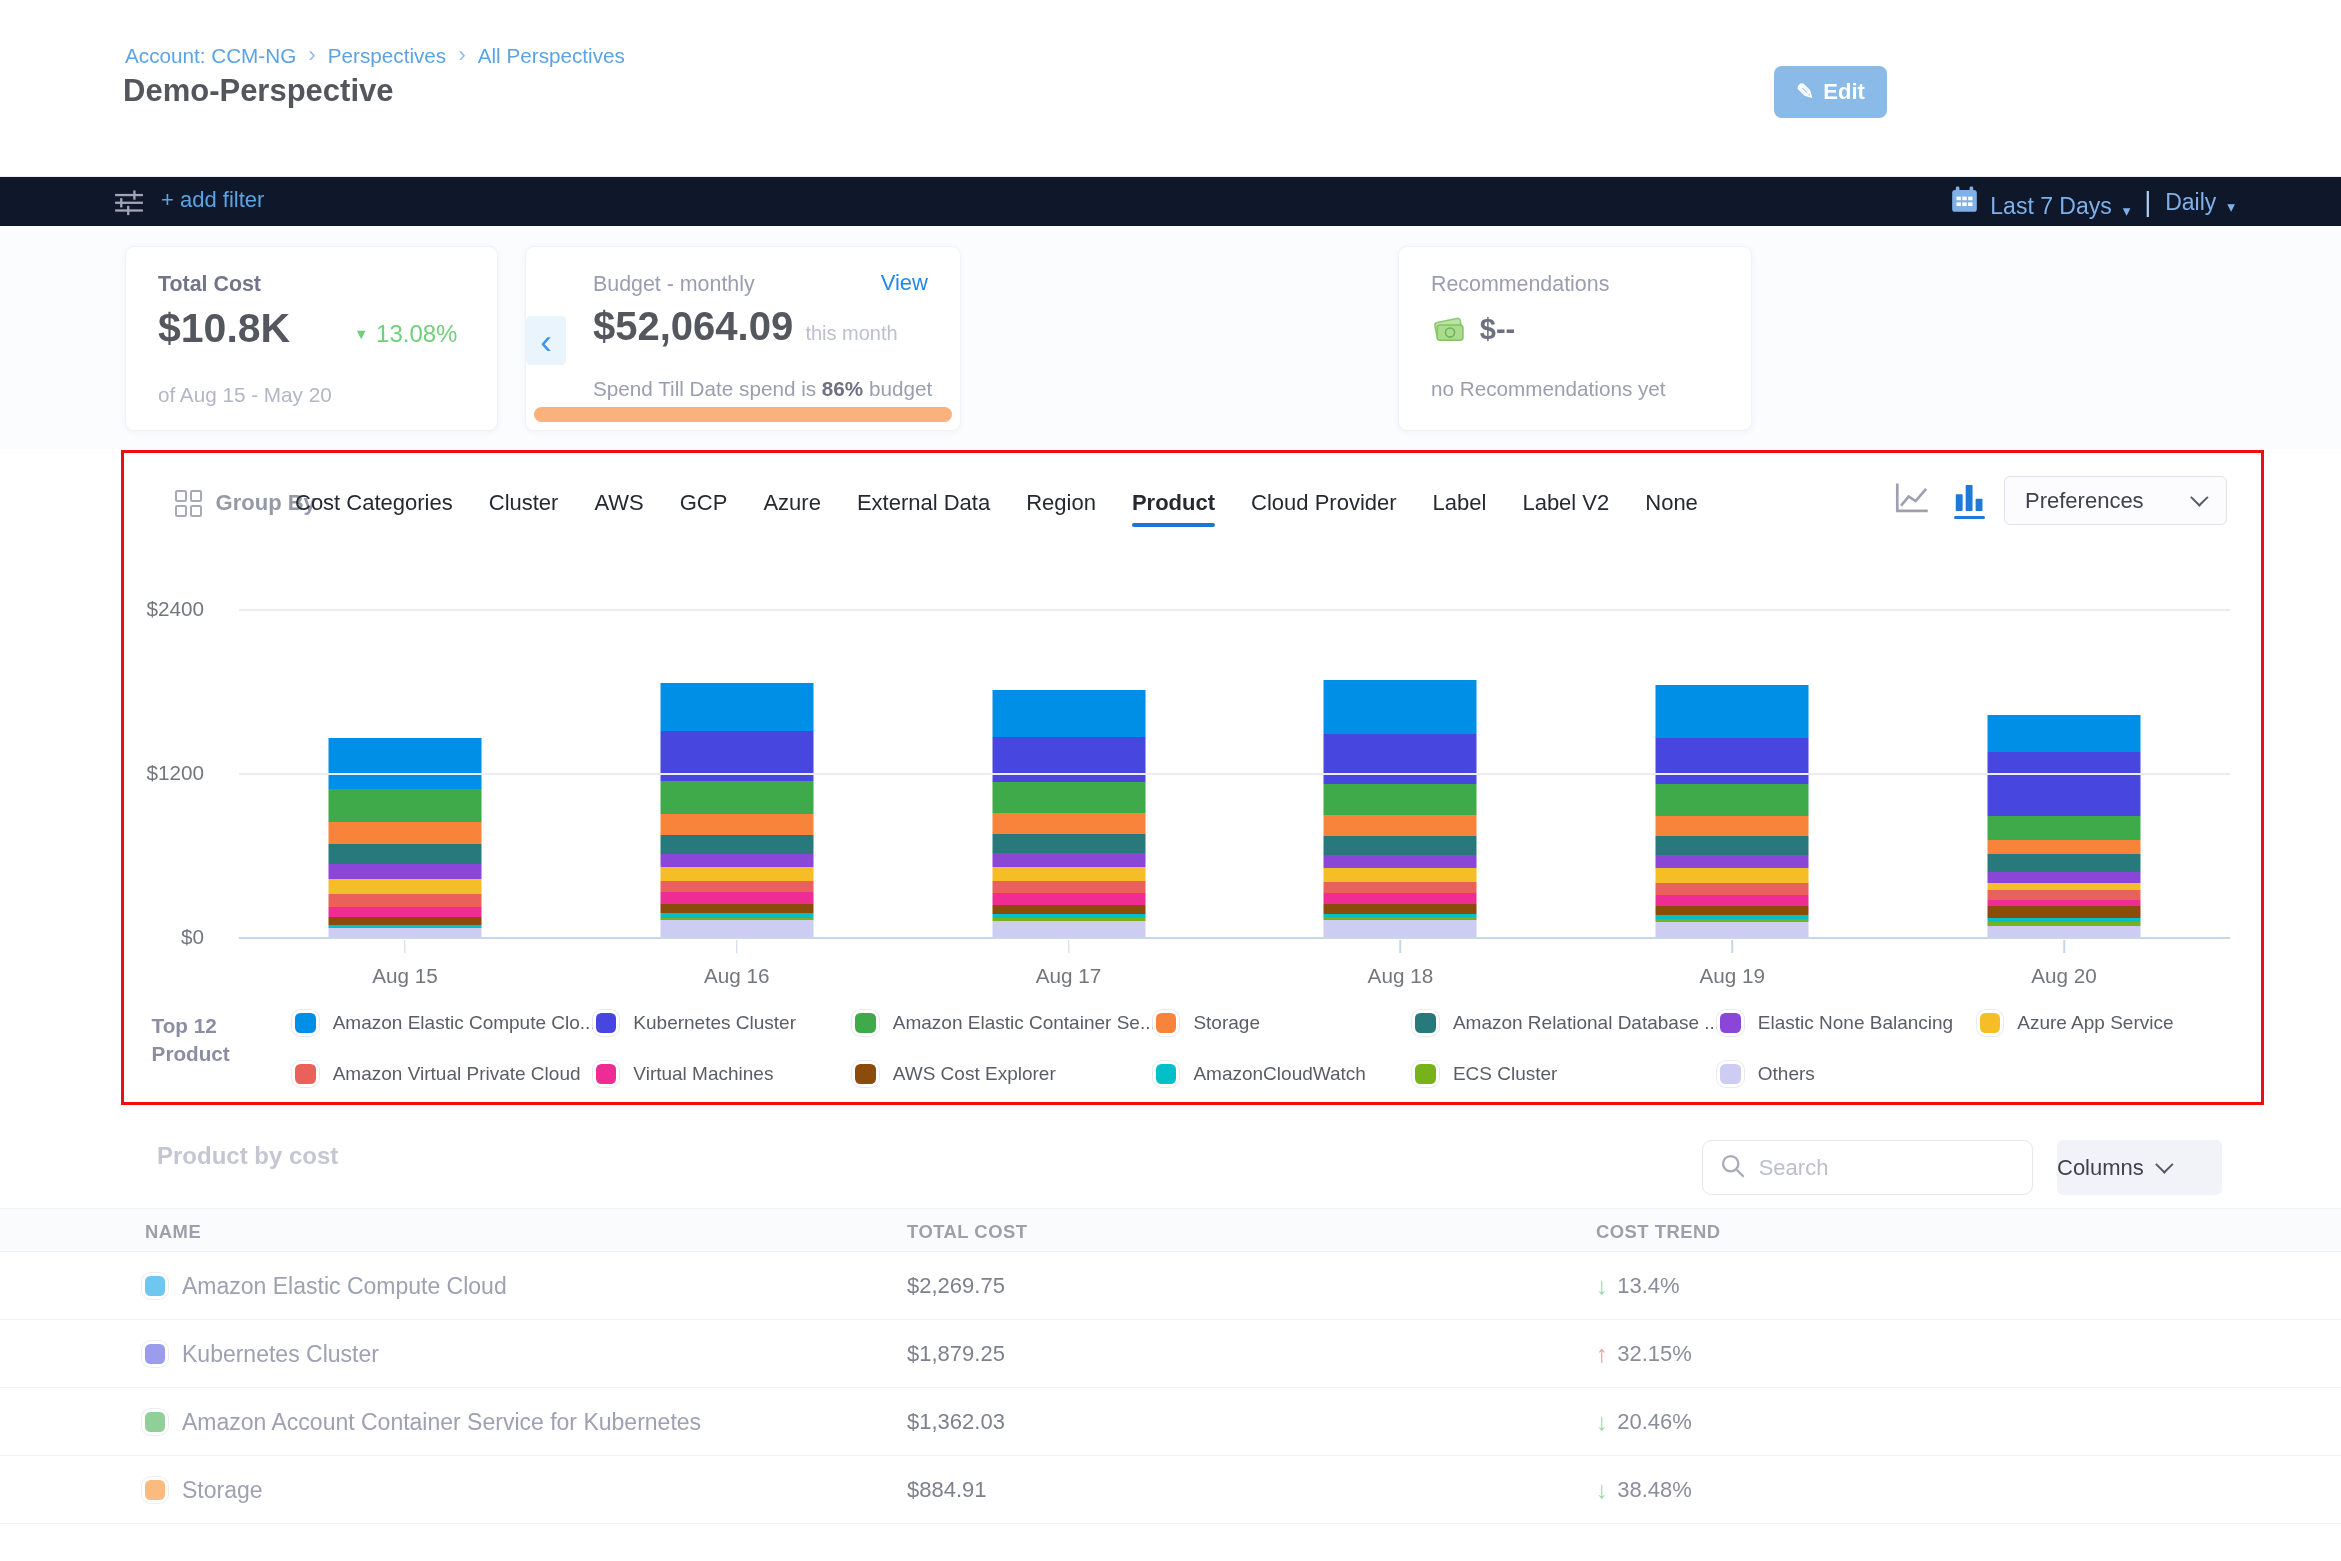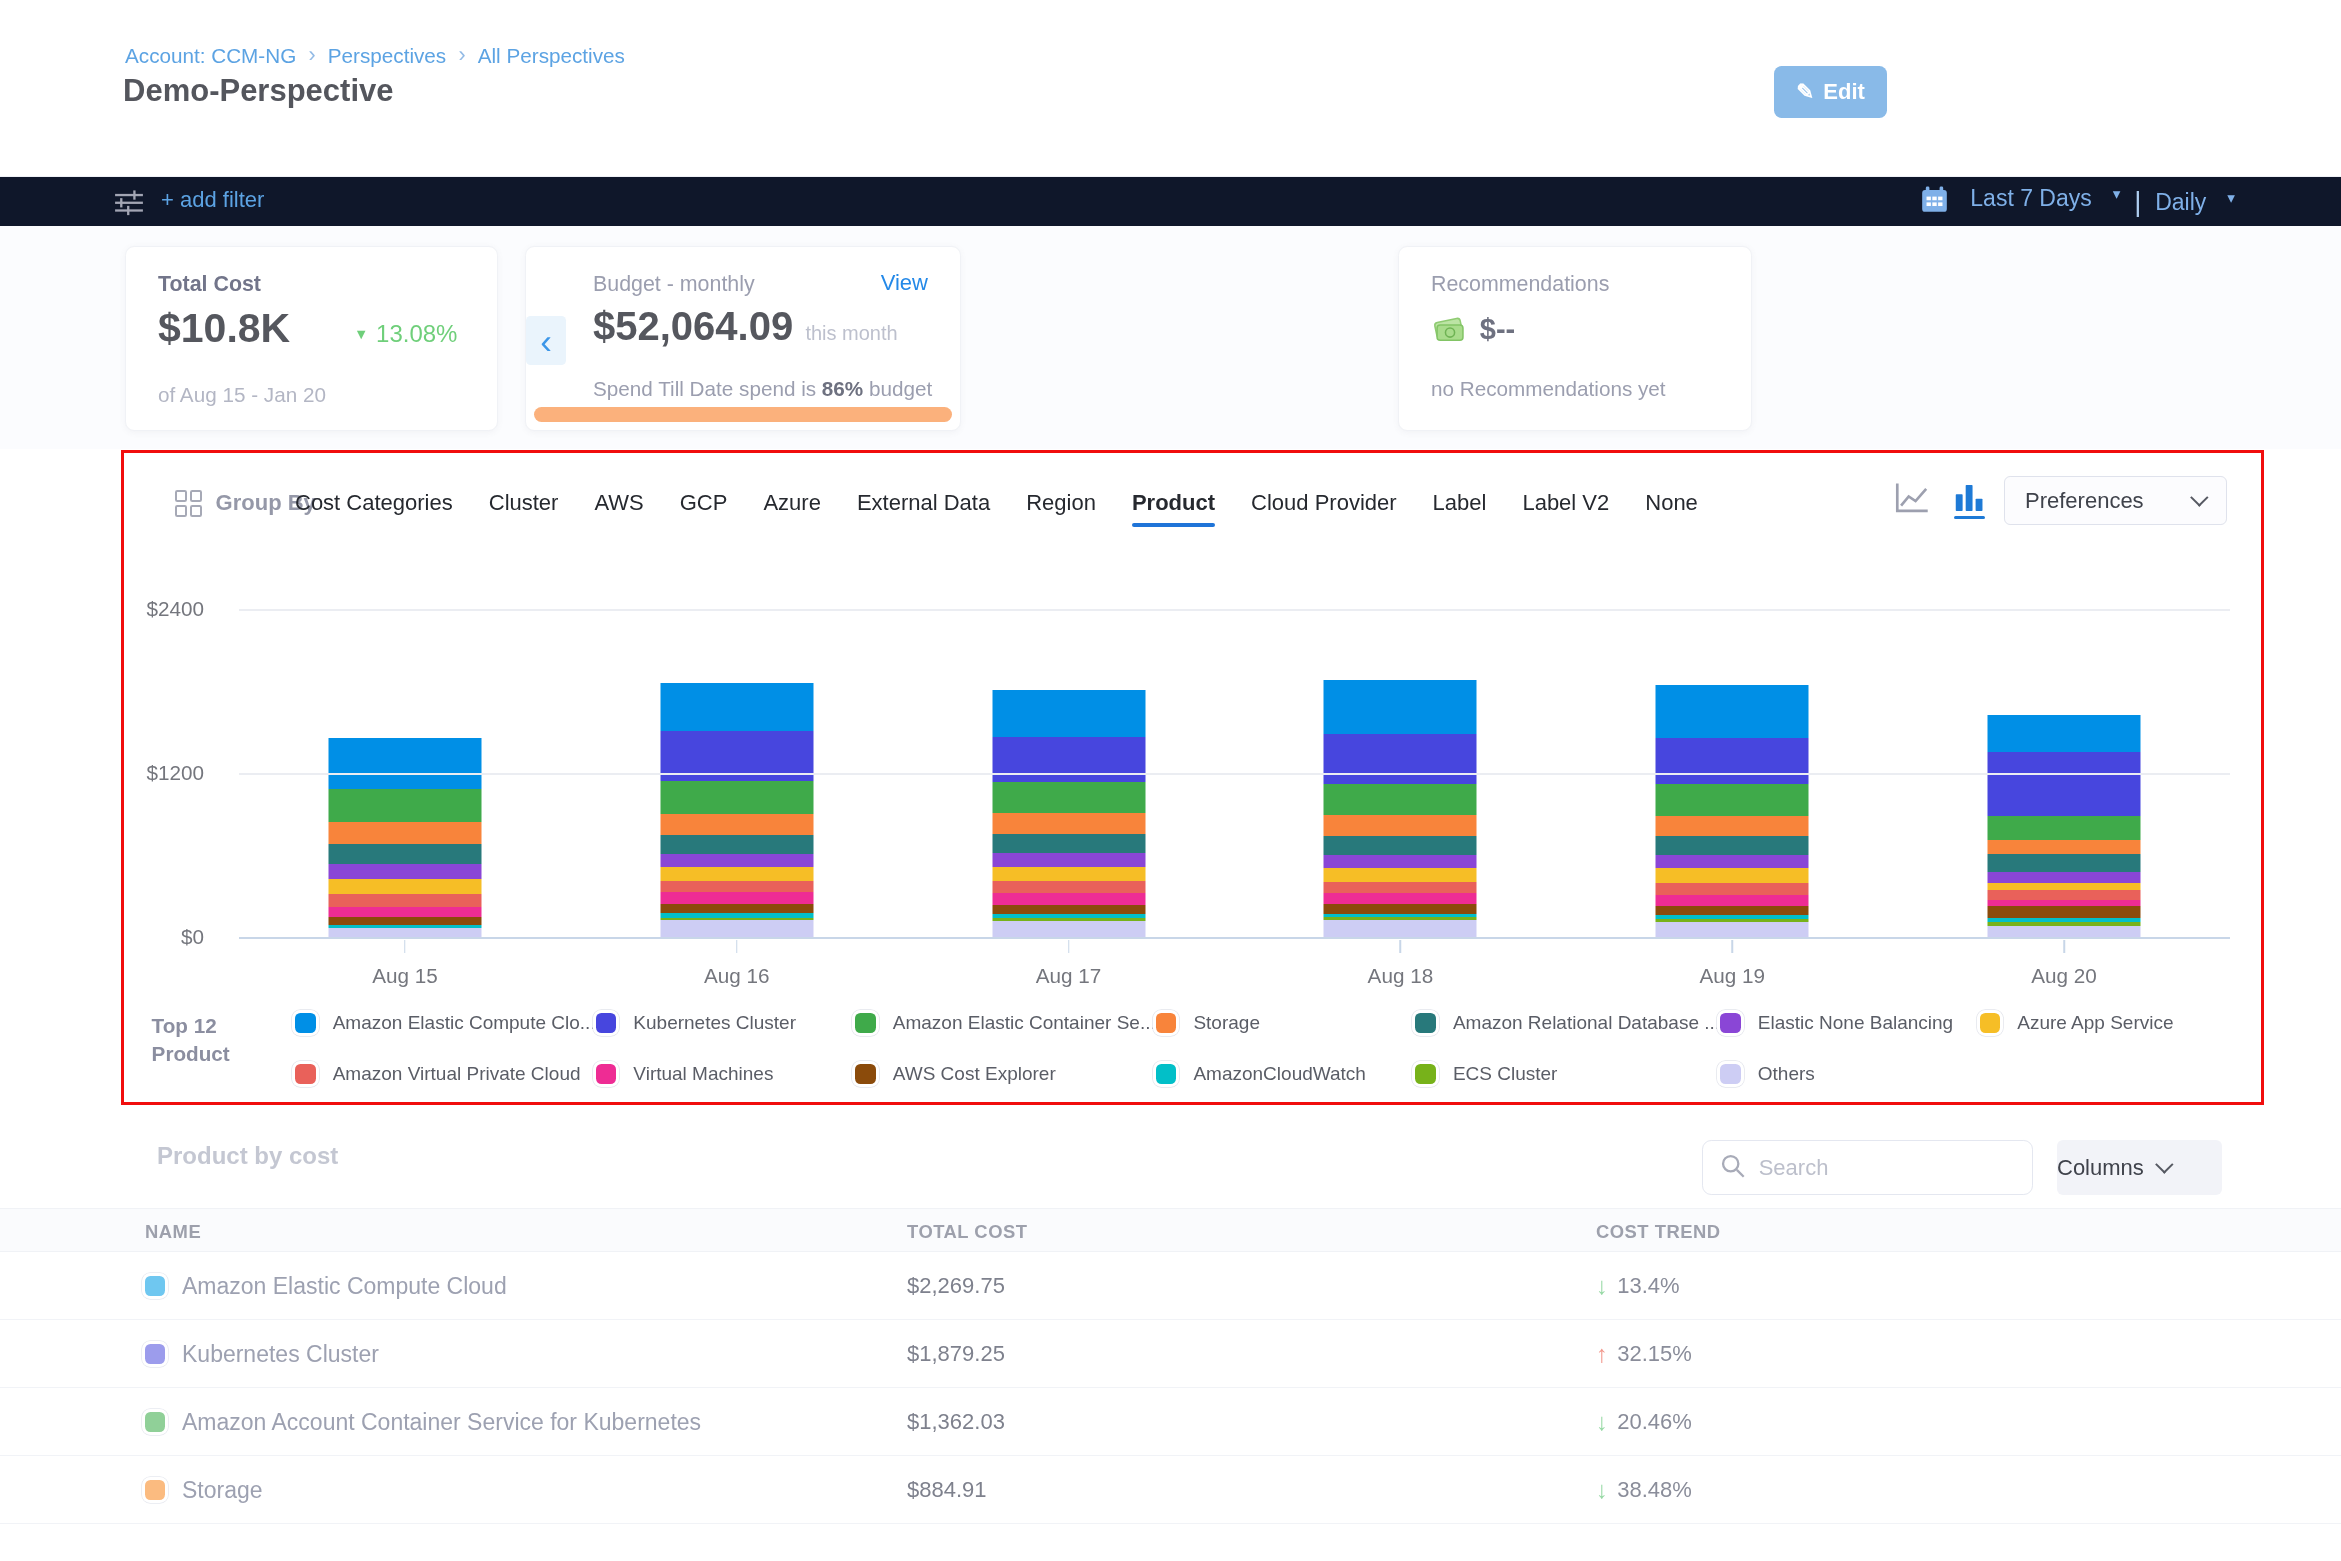--- a/index.html
+++ b/index.html
@@ -20,21 +20,21 @@
             border:1.5px solid #BCD6F2;border-radius:7.7px;color:#6BA6E3;font-weight:700;font-size:22px;
             display:flex;align-items:center;justify-content:center;cursor:pointer;box-sizing:border-box;}
 
   
   .filter-bar{position:absolute;left:0;top:176px;width:2342px;height:49px;
               border-top:0.8px solid #EFF1F6;border-bottom:0.8px solid #EFF1F6;background:#0f172a;}
   .sliders-icon{position:absolute;left:112px;top:7.7px;}
   .add-filter{position:absolute;left:161px;top:10px;font-size:22px;color:#5CA3E3;cursor:pointer;}
   .time-controls{position:absolute;right:107px;top:7.7px;display:flex;align-items:center;gap:10.7px;
                  color:#7FB0E8;font-size:23px;}
-  .time-range,.granularity{display:flex;align-items:flex-start;gap:21px;cursor:pointer;}
+  .time-range,.granularity{display:flex;align-items:flex-end;gap:11px;cursor:pointer;}
   .caret{font-size:15.3px;}
   .vdivider{color:#AECDF0;font-size:27.6px;font-weight:300;margin:0 3.1px;}
 
   
   .cards-band{position:absolute;left:0;top:226px;width:2342px;height:223px;background:#FBFCFE;}
   .card{position:absolute;top:246px;background:#fff;border:0.8px solid #F0F2F6;border-radius:9.2px;
         box-shadow:0 1.5px 6.1px rgba(96,97,112,0.06);box-sizing:border-box;}
   #card-total{left:125px;width:373px;height:185px;}
   #card-budget{left:525px;width:436px;height:185px;}
   #card-forecast{left:984px;width:367px;height:185px;}
@@ -188,21 +188,21 @@
 
   <div class="cards-band"></div>
 
   <div class="card" id="card-total">
     <div class="card-label">Total Cost</div>
     <div class="big-value">$10.8K</div>
     <div class="trend-chip">
       <span class="tri">▼</span>
       <span>13.08%</span>
     </div>
-    <div class="period">of Aug 15 - Jan 20</div>
+    <div class="period">of Aug 15 - May 20</div>
   </div>
 
   <div class="card" id="card-budget">
     <div class="chev-box">‹</div>
     <div class="card-label light">Budget - monthly</div>
     <span class="view-link">View</span>
     <div class="budget-value-row">
       <span class="budget-value">$52,064.09</span>
       <span class="budget-suffix">this month</span>
     </div>

